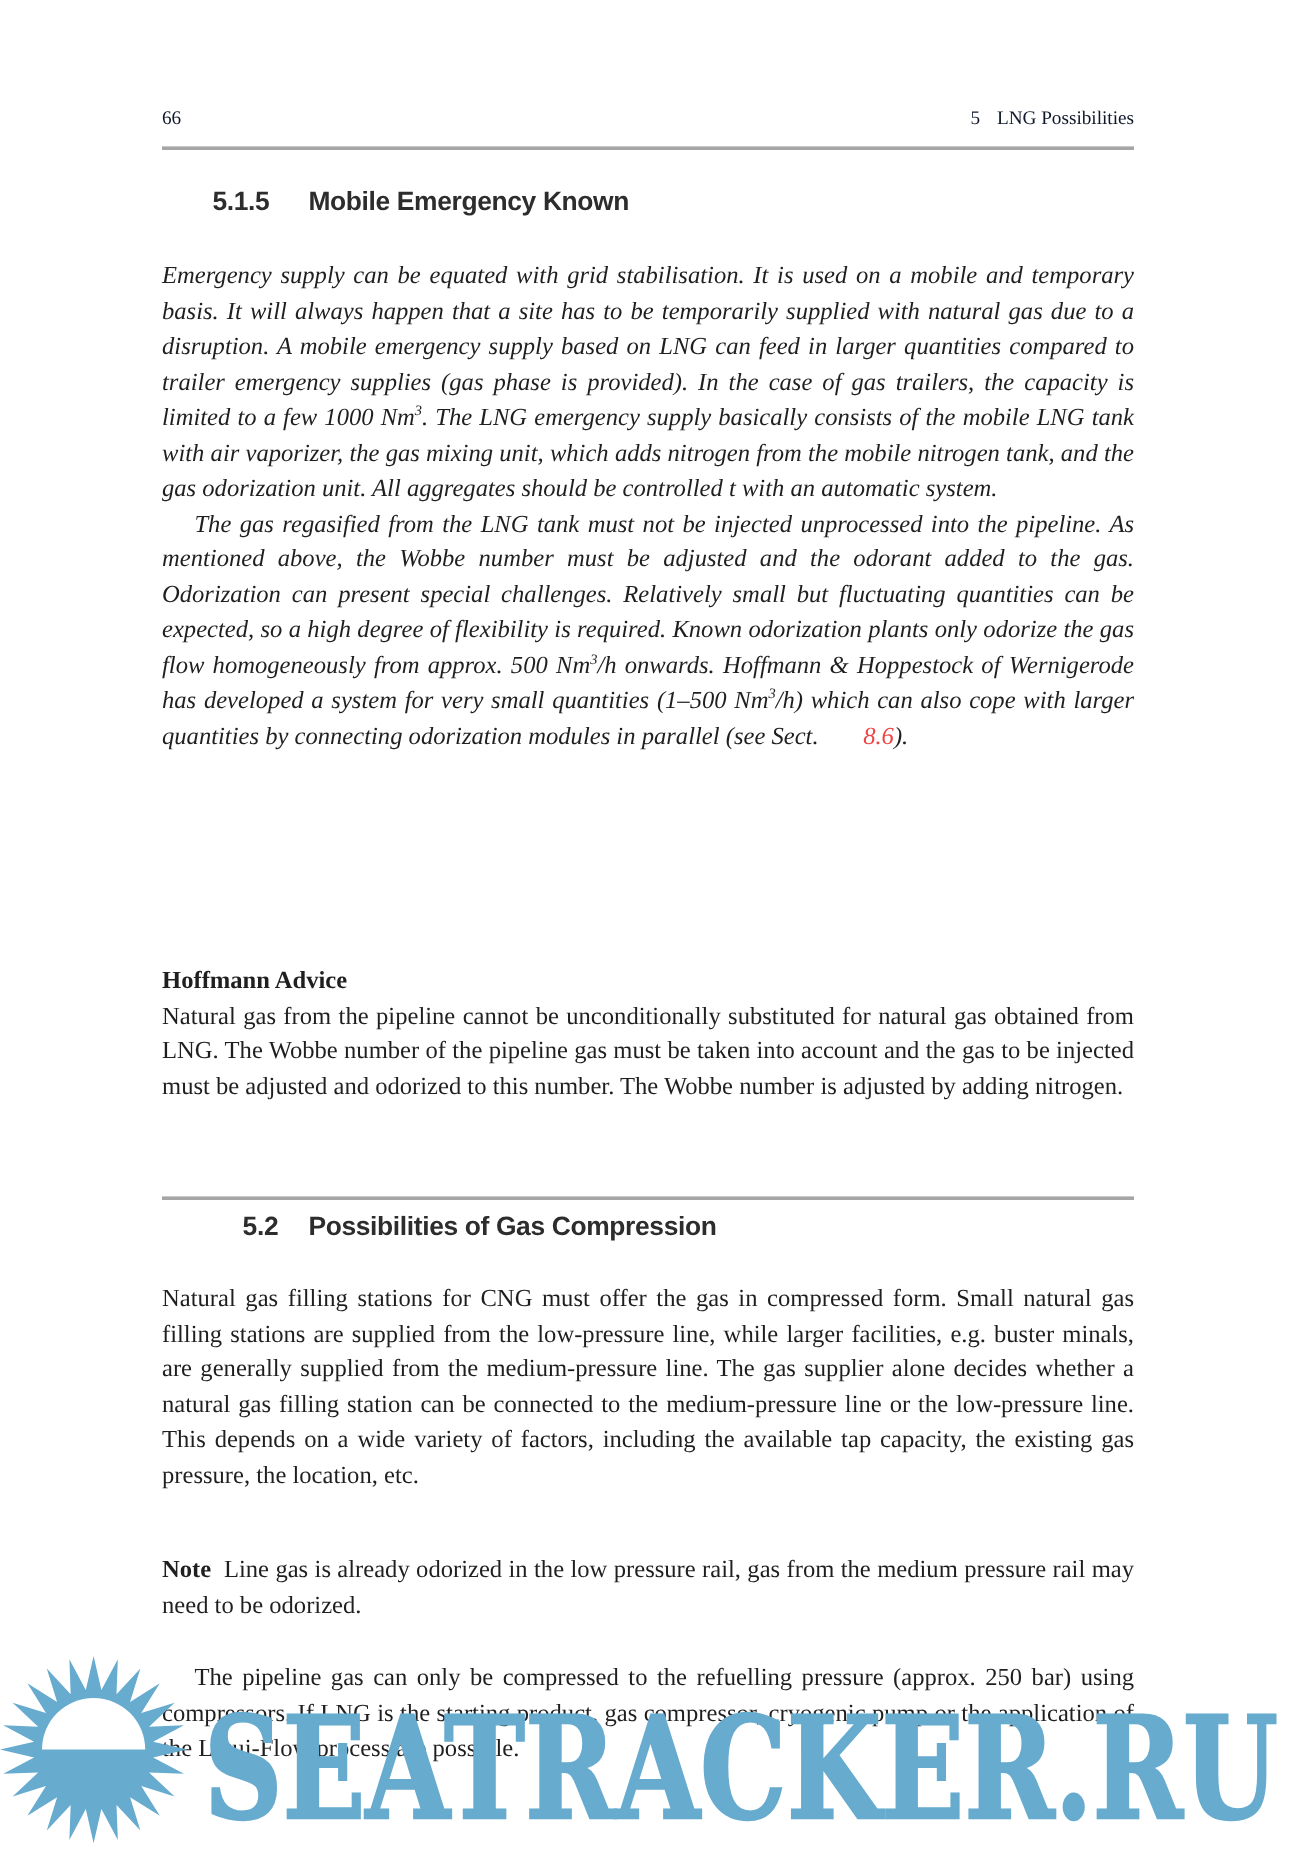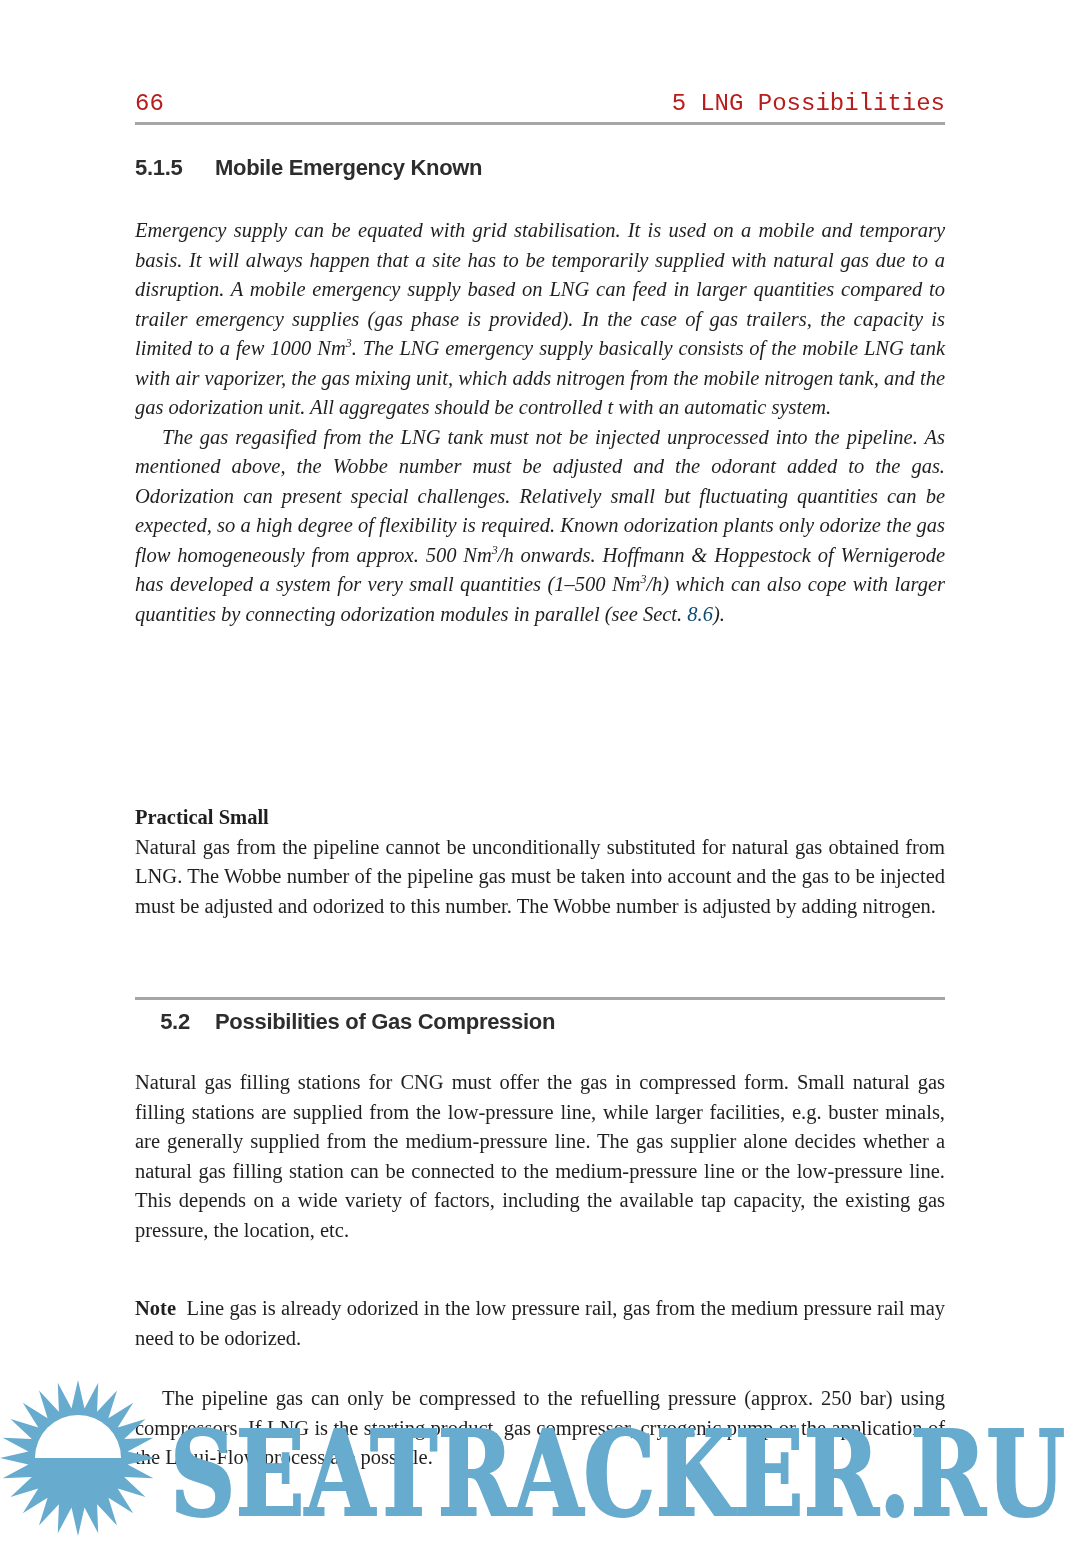--- a/index.html
+++ b/index.html
@@ -1,41 +1,41 @@
 <!DOCTYPE html>
 <html><head>
   <meta charset="utf-8">
   <style>
     html, body { margin: 0; padding: 0; background: #ffffff; }
     body { width: 1080px; height: 1542px; position: relative; overflow: hidden; }
     .page { position: absolute; left: 135px; top: 0; width: 810px; }
     .running-head {
       position: absolute; top: 90px; left: 0; width: 810px; height: 26px;
-      font-family: Liberation Mono, monospace; font-size: 24px; color: #b91c1c;
+      font-family: Liberation Serif, serif; font-size: 16px; color: #0f172a;
       font-stretch: condensed;
     }
     .running-head .pn { position: absolute; left: 0; top: 0; }
     .running-head .rh { position: absolute; right: 0; top: 0; }
     .running-head .rh .chnum { margin-right: 14px; }
     .rule { position: absolute; left: 0; width: 810px; height: 3px; background: #a6a6a6; }
     .h2 {
       position: absolute; left: 0;
       font-family: "Liberation Sans", sans-serif; font-weight: bold; font-size: 22px;
       color: #2d2d2d; letter-spacing: -0.3px;
     }
-    .h2 .num { display: inline-block; width: 80px; }
+    .h2 .num { display: inline-block; width: 80px; margin-left: 42px; }
     .body-text {
       position: absolute; left: 0; width: 810px;
       font-family: "Liberation Serif", serif; font-size: 20.5px; line-height: 29.5px;
       color: #1f1f1f; text-align: justify; hyphens: manual;
     }
     .body-text p { margin: 0; }
     .body-text p.indent { text-indent: 27px; }
     .body-text sup { font-size: 12px; line-height: 0; vertical-align: 8px; }
-    .link { color: #0c4a6e; text-decoration: none; }
+    .link { color: #ef4444; text-decoration: none; margin-left: 32px; }
     .bold { font-weight: bold; }
     .watermark { position: absolute; left: 0; top: 1380px; width: 1080px; height: 162px; }
   </style>
 </head>
 <body>
 
 <div class="page">
 
   <div class="running-head">
     <span class="pn">66</span>
@@ -46,21 +46,21 @@
   <div class="h2" style="top:155px;">
     <span class="num">5.1.5</span><span>Mobile Emergency Known</span>
   </div>
 
   <div class="body-text" style="top:216px;font-style:italic;">
     <p><span>Emergency supply can be equated with grid stabilisation. It is used on a mobile and tem­porary basis. It will always happen that a site has to be temporarily supplied with natural gas due to a disruption. A mobile emergency supply based on LNG can feed in larger quantities compared to trailer emergency supplies (gas phase is provided). In the case of gas trailers, the capacity is limited to a few 1000 Nm</span><sup>3</sup><span>. The LNG emergency supply basi­cally consists of the mobile LNG tank with air vaporizer, the gas mixing unit, which adds nitrogen from the mobile nitrogen tank, and the gas odorization unit. All aggregates should be controlled t with an automatic system.</span></p>
     <p class="indent"><span>The gas regasified from the LNG tank must not be injected unprocessed into the pipe­line. As mentioned above, the Wobbe number must be adjusted and the odorant added to the gas. Odorization can present special challenges. Relatively small but fluctuating quan­tities can be expected, so a high degree of flexibility is required. Known odorization plants only odorize the gas flow homogeneously from approx. 500 Nm</span><sup>3</sup><span>/h onwards. Hoffmann &amp; Hoppestock of Wernigerode has developed a system for very small quantities (1–500 Nm</span><sup>3</sup><span>/h) which can also cope with larger quantities by connecting odorization modules in parallel (see Sect. </span><a class="link" href="#">8.6</a><span>).</span></p>
   </div>
 
   <div class="body-text" style="top:803px;">
-    <p class="bold">Practical Small</p>
+    <p class="bold">Hoffmann Advice</p>
     <p>Natural gas from the pipeline cannot be unconditionally substituted for natural gas obtained from LNG. The Wobbe number of the pipeline gas must be taken into account and the gas to be injected must be adjusted and odorized to this number. The Wobbe num­ber is adjusted by adding nitrogen.</p>
   </div>
 
   <div class="rule" style="top:997px;"></div>
 
   <div class="h2" style="top:1009px;text-align:center;">
     <span class="num">5.2</span><span>Possibilities of Gas Compression</span>
   </div>
 
   <div class="body-text" style="top:1068px;">

